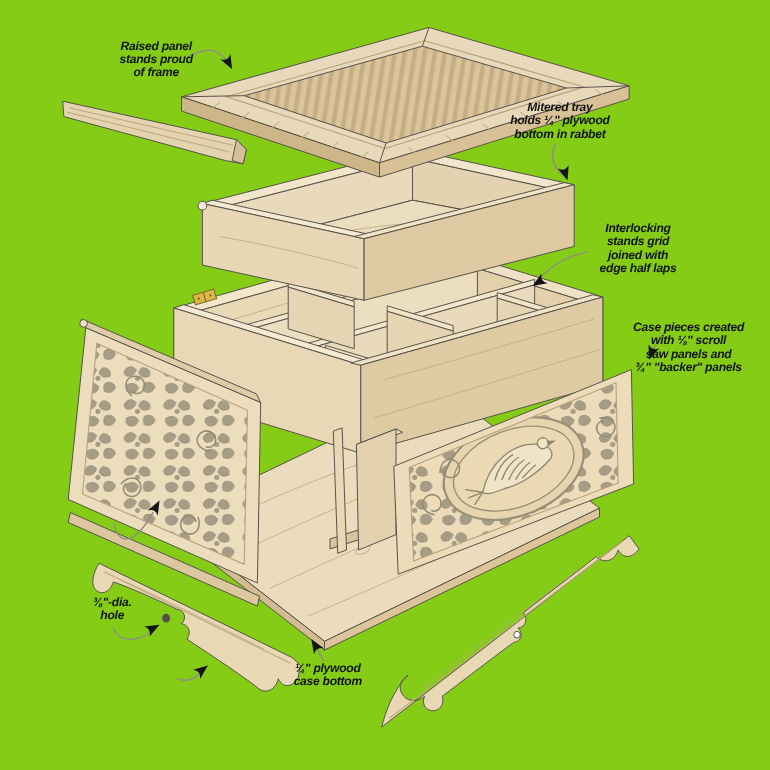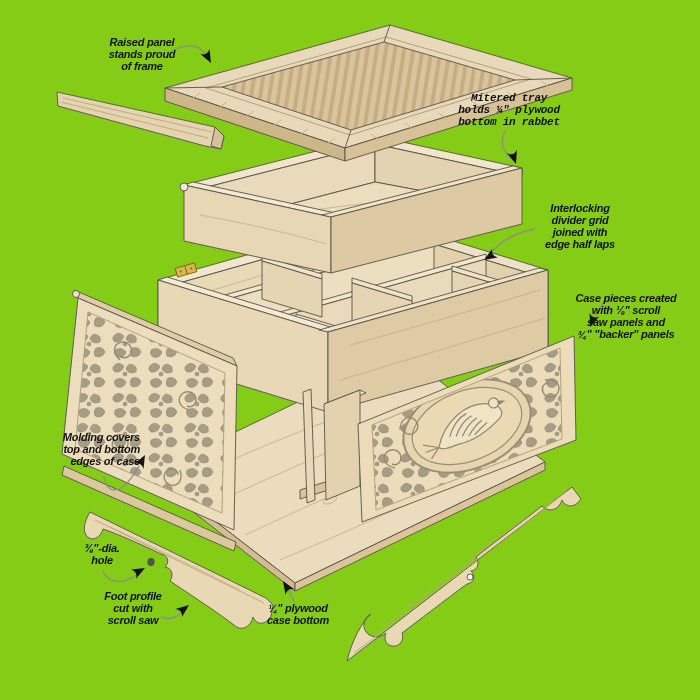--- a/index.html
+++ b/index.html
@@ -4,21 +4,21 @@
 <style>
   html,body{margin:0;padding:0;background:#fff;}
   .stage{position:relative;width:700px;height:700px;background:#84cc16;overflow:hidden;
          font-family:"Liberation Sans",sans-serif;}
   .stage svg{position:absolute;left:0;top:0;}
   .callout{position:absolute;z-index:3;white-space:pre-line;color:#131313;
            font:italic 700 11px/1.1 "Liberation Sans",sans-serif;letter-spacing:-0.25px;}
   .ta-c{text-align:center}.ta-r{text-align:right}
   .c-raised{left:88px;top:36px;width:108px;}
   .c-frame{left:62px;top:141px;width:120px;}
-  .c-tray{left:448px;top:92px;width:122px;font-family:Liberation Mono, monospace;}
+  .c-tray{left:448px;top:92px;width:122px;}
   .c-grid{left:530px;top:202px;width:100px;}
   .c-pieces{left:556px;top:244px;width:140px;margin-top:48px;}
   .c-molding{left:40px;top:431px;width:100px;}
   .c-hole{left:76px;top:542px;width:52px;}
   .c-foot{left:94px;top:590px;width:78px;}
   .c-bottom{left:252px;top:602px;width:92px;}
   .c-note{left:468px;top:560px;width:102px;}
   .o{stroke:#57514a;stroke-width:.9;stroke-linejoin:round;}
   .g{fill:none;stroke:#bda87e;stroke-width:.9;opacity:.8;}
   .ld{fill:none;stroke:#8f8d86;stroke-width:1.3;stroke-linecap:round;}
@@ -256,30 +256,24 @@
   </g>
 </svg>
 
 <div class="callout ta-c c-raised">Raised panel
 stands proud
 of frame</div>
 <div class="callout ta-c c-tray">Mitered tray
 holds ¼" plywood
 bottom in rabbet</div>
 <div class="callout ta-c c-grid">Interlocking
-divider grid
+stands grid
 joined with
 edge half laps</div>
 <div class="callout ta-c c-pieces">Case pieces created
 with ⅛" scroll
 saw panels and
 ¾" "backer" panels</div>
-<div class="callout ta-r c-molding">Molding covers
-top and bottom
-edges of case</div>
 <div class="callout ta-c c-hole">⅜"-dia.
 hole</div>
-<div class="callout ta-c c-foot">Foot profile
-cut with
-scroll saw</div>
 <div class="callout ta-c c-bottom">¼" plywood
 case bottom</div>
 </div>
 
 </body></html>

